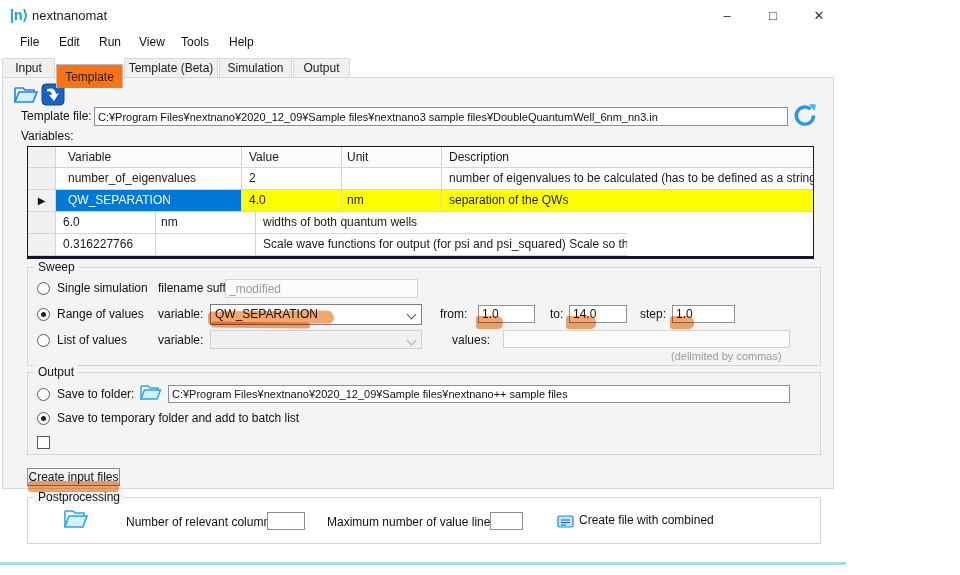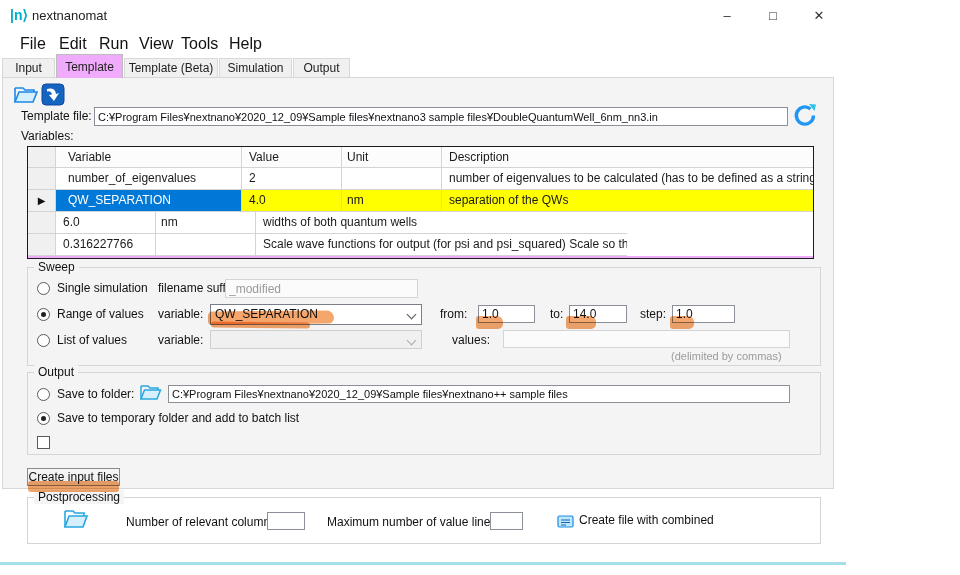--- a/index.html
+++ b/index.html
@@ -6,35 +6,35 @@
   html,body { width:960px; height:575px; background:#ffffff; font-family:"Liberation Sans", sans-serif; font-size:12px; color:#1a1a1a; overflow:hidden; }
   .abs { position:absolute; }
   #stage { position:relative; width:960px; height:575px; background:#fff; }
 
   
   .logo { color:#00aec9; font-weight:bold; font-size:14px; }
   .win-title { font-size:13px; color:#222; }
   .winbtn { width:32px; height:22px; text-align:center; line-height:22px; font-size:13px; color:#333; cursor:default; }
 
   
-  .menu-item { font-size:16px; color:#111; padding:2px 4px; }
+  .menu-item { font-size:12px; color:#111; padding:2px 4px; }
 
   
   .tab { position:absolute; top:58px; height:20px; background:#f0f0f0; border:1px solid #d9d9d9; border-bottom:none; text-align:center; font-size:12px; color:#222; line-height:19px; }
-  .tab.active { top:54px; height:24px; background:#f0abfc; border:1px solid #bcbcbc; border-bottom:none; line-height:24px; z-index:3; }
+  .tab.active { top:64px; height:24px; background:#f97316; border:1px solid #bcbcbc; border-bottom:none; line-height:24px; z-index:3; }
 
   
   #tabpage { left:2px; top:77px; width:832px; height:412px; background:#f4f4f4; border:1px solid #d7d7d7; }
 
   .lbl { font-size:12px; color:#111; white-space:nowrap; }
   .txt { background:#fff; border:1px solid #8b8f98; font-family:"Liberation Sans",sans-serif; font-size:11px; color:#111; padding:1px 3px; }
   .txt.dis { background:#fbfbfb; border-color:#d4d4d4; color:#9a9a9a; }
 
   
-  #vartable { left:26px; top:146px; width:787px; height:113px; background:#f0abfc; border:1px solid #1b1b1b; }
+  #vartable { left:26px; top:146px; width:787px; height:113px; background:#0f172a; border:1px solid #1b1b1b; }
   .trow { display:flex; width:785px; height:22px; background:#fff; }
   .trow.hdr { height:21px; background:#fcfcfc; }
   .tcell { border-right:1px solid #d4d4d4; border-bottom:1px solid #d4d4d4; overflow:hidden; white-space:nowrap; line-height:21px; padding-left:7px; font-size:12px; }
   .c0 { width:28px; background:#f0f0f0; padding-left:0; text-align:center; }
   .c1 { width:186px; padding-left:12px; }
   .c2 { width:100px; }
   .c3 { width:100px; padding-left:5px; }
   .c4 { width:371px; border-right:none; }
   .sel-var { background:#0078d7 !important; color:#fff; }
   .hl { background:#ffff00 !important; }

